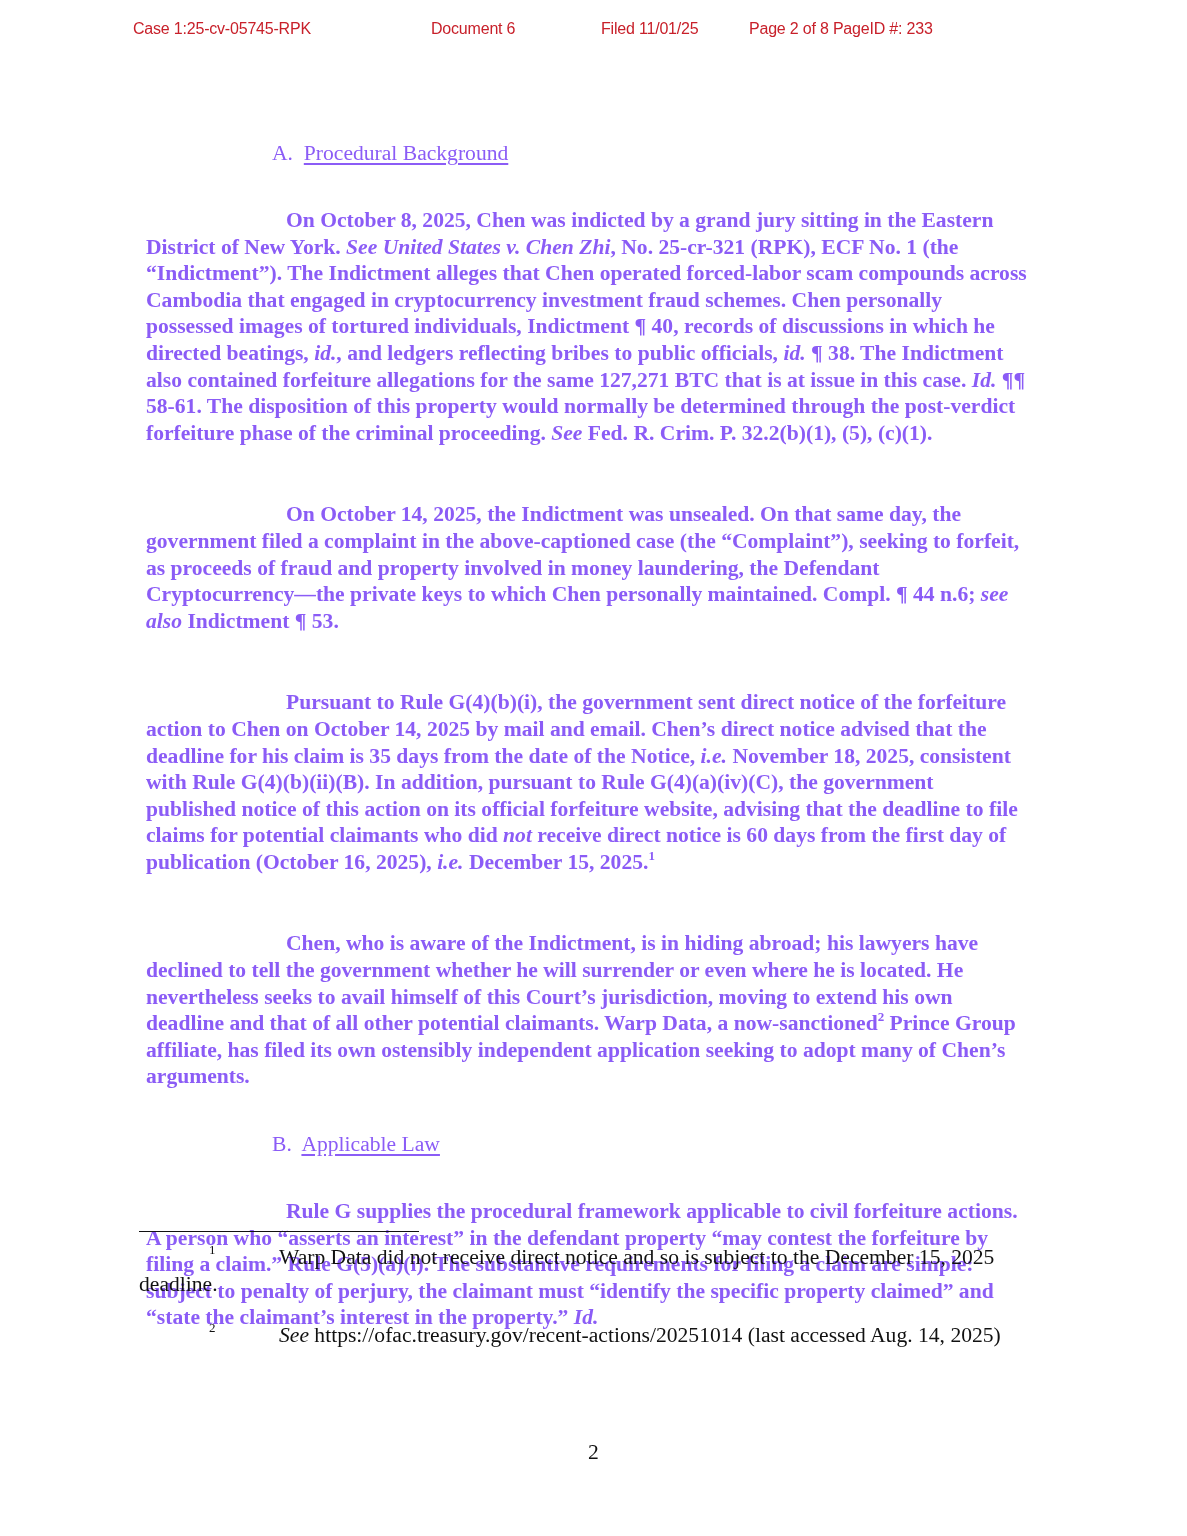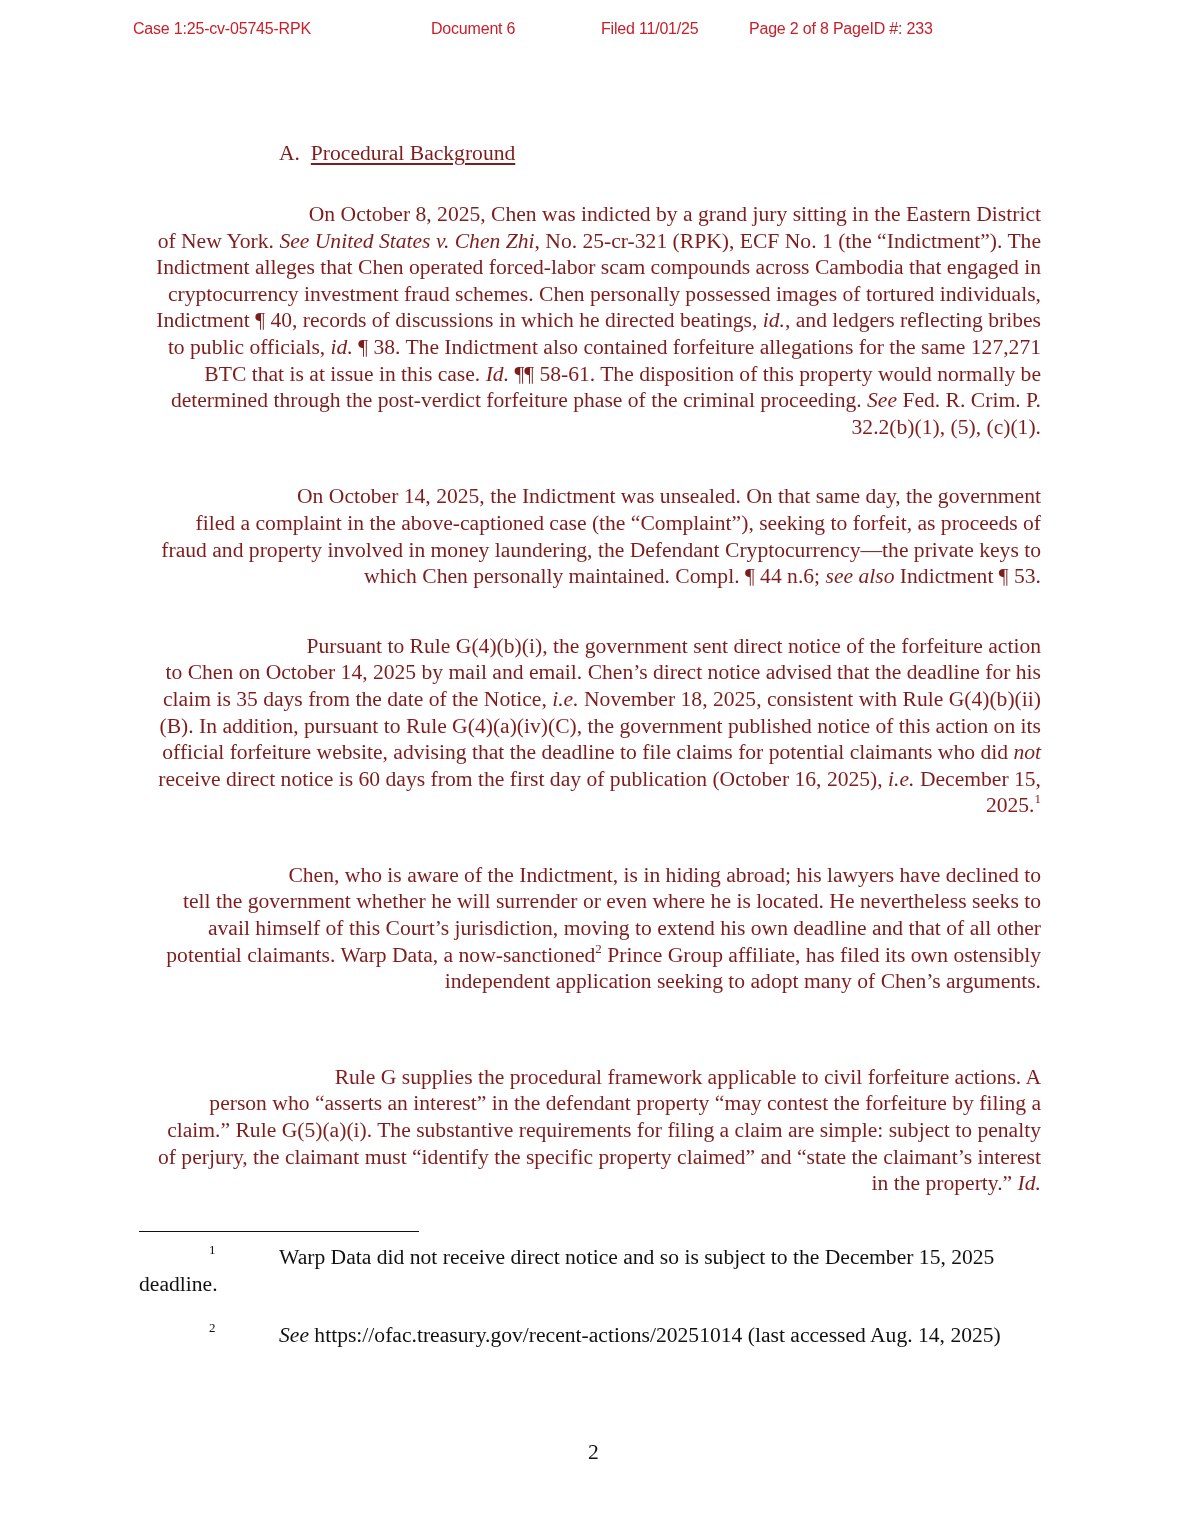--- a/index.html
+++ b/index.html
@@ -4,26 +4,26 @@
 <style>
   html, body { margin: 0; padding: 0; background: #ffffff; }
   body { width: 1187px; height: 1536px; position: relative; overflow: hidden; }
   .header {
     position: absolute; top: 20px; left: 133px; width: 930px; height: 32px;
     font-family: "Liberation Sans", sans-serif; font-size: 16px; color: #c8202a;
     white-space: nowrap; letter-spacing: -0.2px;
   }
   .header span { position: absolute; top: 0; }
   .page {
-    position: absolute; left: 139px; top: 140px; width: 910px;
-    font-family: "Liberation Serif", serif; font-size: 21.6px; line-height: 26.6px; color: #7f1d1d;
+    position: absolute; left: 132px; top: 140px; width: 910px;
+    font-family: "Liberation Serif", serif; font-size: 21.6px; line-height: 26.6px; color: #8b5cf6;
   }
   .heading { padding-left: 140px; margin: 0; height: 27px; }
   .heading .u { text-decoration: underline; text-underline-offset: 3px; }
-  p.para { margin: 8px; text-indent: 140px; text-align: right; }
+  p.para { margin: 14px; text-indent: 140px; text-align: left; font-weight: bold; }
   .gap-h { height: 26px; }
   .gap-p { height: 27px; }
   sup { font-size: 13px; line-height: 0; vertical-align: 9px; }
   i { font-style: italic; }
   .fn-rule { position: absolute; left: 139px; top: 1231px; width: 280px; height: 0; border-top: 1.5px solid #111; }
   .fn { position: absolute; left: 139px; width: 880px; font-family: "Liberation Serif", serif; font-size: 21.6px; line-height: 27px; color: #111; }
   .fn .num { position: absolute; left: 70px; top: -8px; font-size: 13px; }
   .fn .txt { display: block; text-indent: 140px; }
   .pagenum { position: absolute; top: 1440px; left: 0; width: 1187px; text-align: center; font-family: "Liberation Serif", serif; font-size: 21.6px; color: #111; }
 </style>
@@ -44,20 +44,24 @@
   </div>
   <div class="gap-h"></div>
   <p class="para"><span>On October 8, 2025, Chen was indicted by a grand jury sitting in the Eastern District of New York.  </span><i>See United States v. Chen Zhi</i><span>, No. 25-cr-321 (RPK), ECF No. 1 (the “Indictment”).  The Indictment alleges that Chen operated forced-labor scam compounds across Cambodia that engaged in cryptocurrency investment fraud schemes.  Chen personally possessed images of tortured individuals, Indictment ¶ 40, records of discussions in which he directed beatings, </span><i>id.</i><span>, and ledgers reflecting bribes to public officials, </span><i>id.</i><span> ¶ 38.  The Indictment also contained forfeiture allegations for the same 127,271 BTC that is at issue in this case.  </span><i>Id.</i><span> ¶¶ 58-61.  The disposition of this property would normally be determined through the post-verdict forfeiture phase of the criminal proceeding.  </span><i>See</i><span> Fed. R. Crim. P. 32.2(b)(1), (5), (c)(1).</span></p>
   <div class="gap-p"></div>
   <p class="para"><span>On October 14, 2025, the Indictment was unsealed.  On that same day, the government filed a complaint in the above-captioned case (the “Complaint”), seeking to forfeit, as proceeds of fraud and property involved in money laundering, the Defendant Cryptocurrency—the private keys to which Chen personally maintained.  Compl. ¶ 44 n.6; </span><i>see also</i><span> Indictment ¶ 53.</span></p>
   <div class="gap-p"></div>
   <p class="para"><span>Pursuant to Rule G(4)(b)(i), the government sent direct notice of the forfeiture action to Chen on October 14, 2025 by mail and email.  Chen’s direct notice advised that the deadline for his claim is 35 days from the date of the Notice, </span><i>i.e.</i><span> November 18, 2025, consistent with Rule G(4)(b)(ii)(B).  In addition, pursuant to Rule G(4)(a)(iv)(C), the government published notice of this action on its official forfeiture website, advising that the deadline to file claims for potential claimants who did </span><i>not</i><span> receive direct notice is 60 days from the first day of publication (October 16, 2025), </span><i>i.e.</i><span> December 15, 2025.</span><sup>1</sup></p>
   <div class="gap-p"></div>
   <p class="para"><span>Chen, who is aware of the Indictment, is in hiding abroad; his lawyers have declined to tell the government whether he will surrender or even where he is located.  He nevertheless seeks to avail himself of this Court’s jurisdiction, moving to extend his own deadline and that of all other potential claimants.  Warp Data, a now-sanctioned</span><sup>2</sup><span> Prince Group affiliate, has filed its own ostensibly independent application seeking to adopt many of Chen’s arguments.</span></p>
   <div class="gap-p"></div>
+  <div class="heading">
+    <span>B.</span>&nbsp;
+    <span class="u">Applicable Law</span>
+  </div>
   <div class="gap-h"></div>
   <p class="para"><span>Rule G supplies the procedural framework applicable to civil forfeiture actions. A person who “asserts an interest” in the defendant property “may contest the forfeiture by filing a claim.”  Rule G(5)(a)(i).  The substantive requirements for filing a claim are simple: subject to penalty of perjury, the claimant must “identify the specific property claimed” and “state the claimant’s interest in the property.”  </span><i>Id.</i></p>
 </div>
 
 <div class="fn-rule"></div>
 
 <div class="fn" style="top:1244px">
   <span class="num">1</span>
   <span class="txt"><span>Warp Data did not receive direct notice and so is subject to the December 15, 2025 deadline.</span></span>
 </div>

